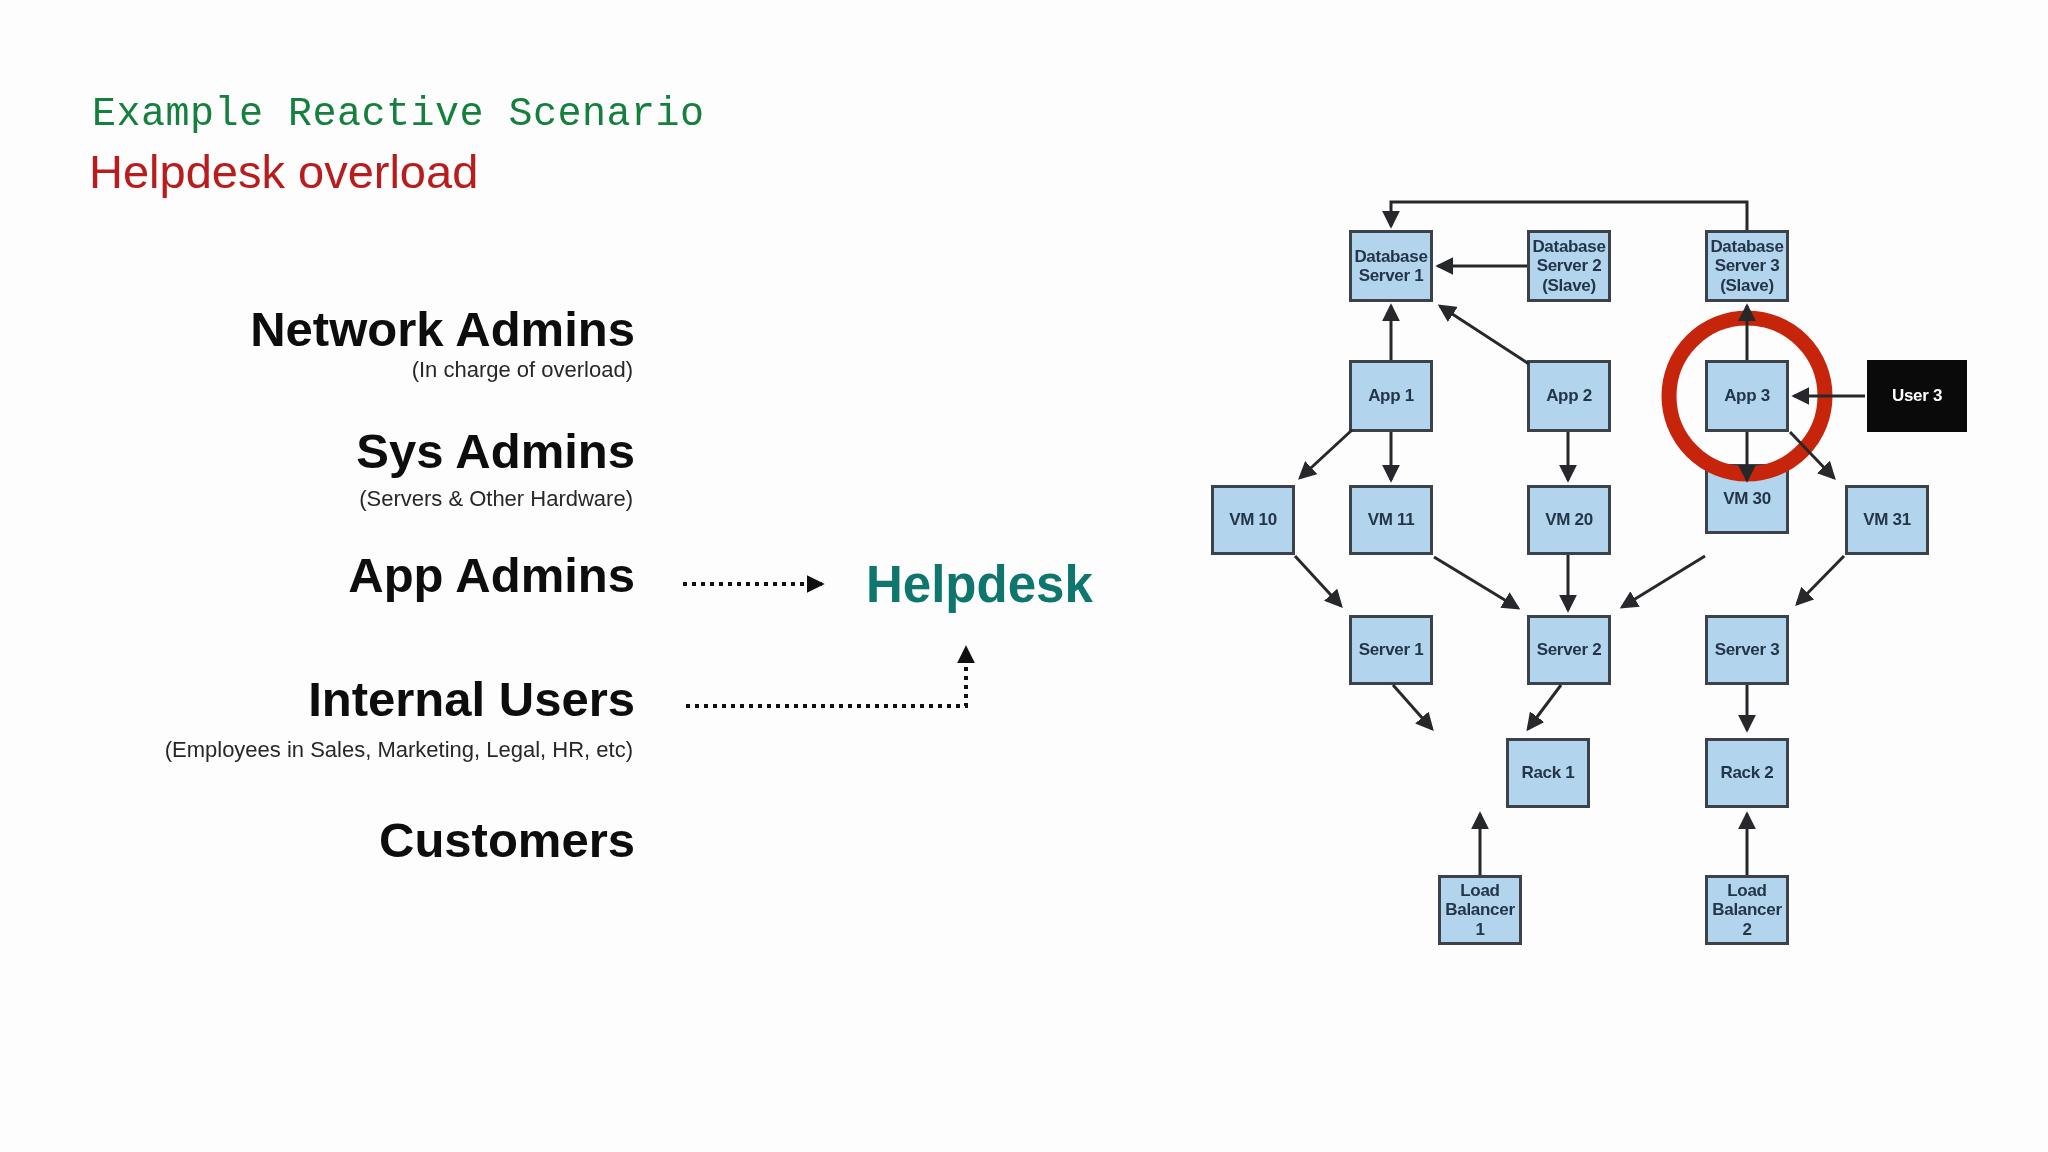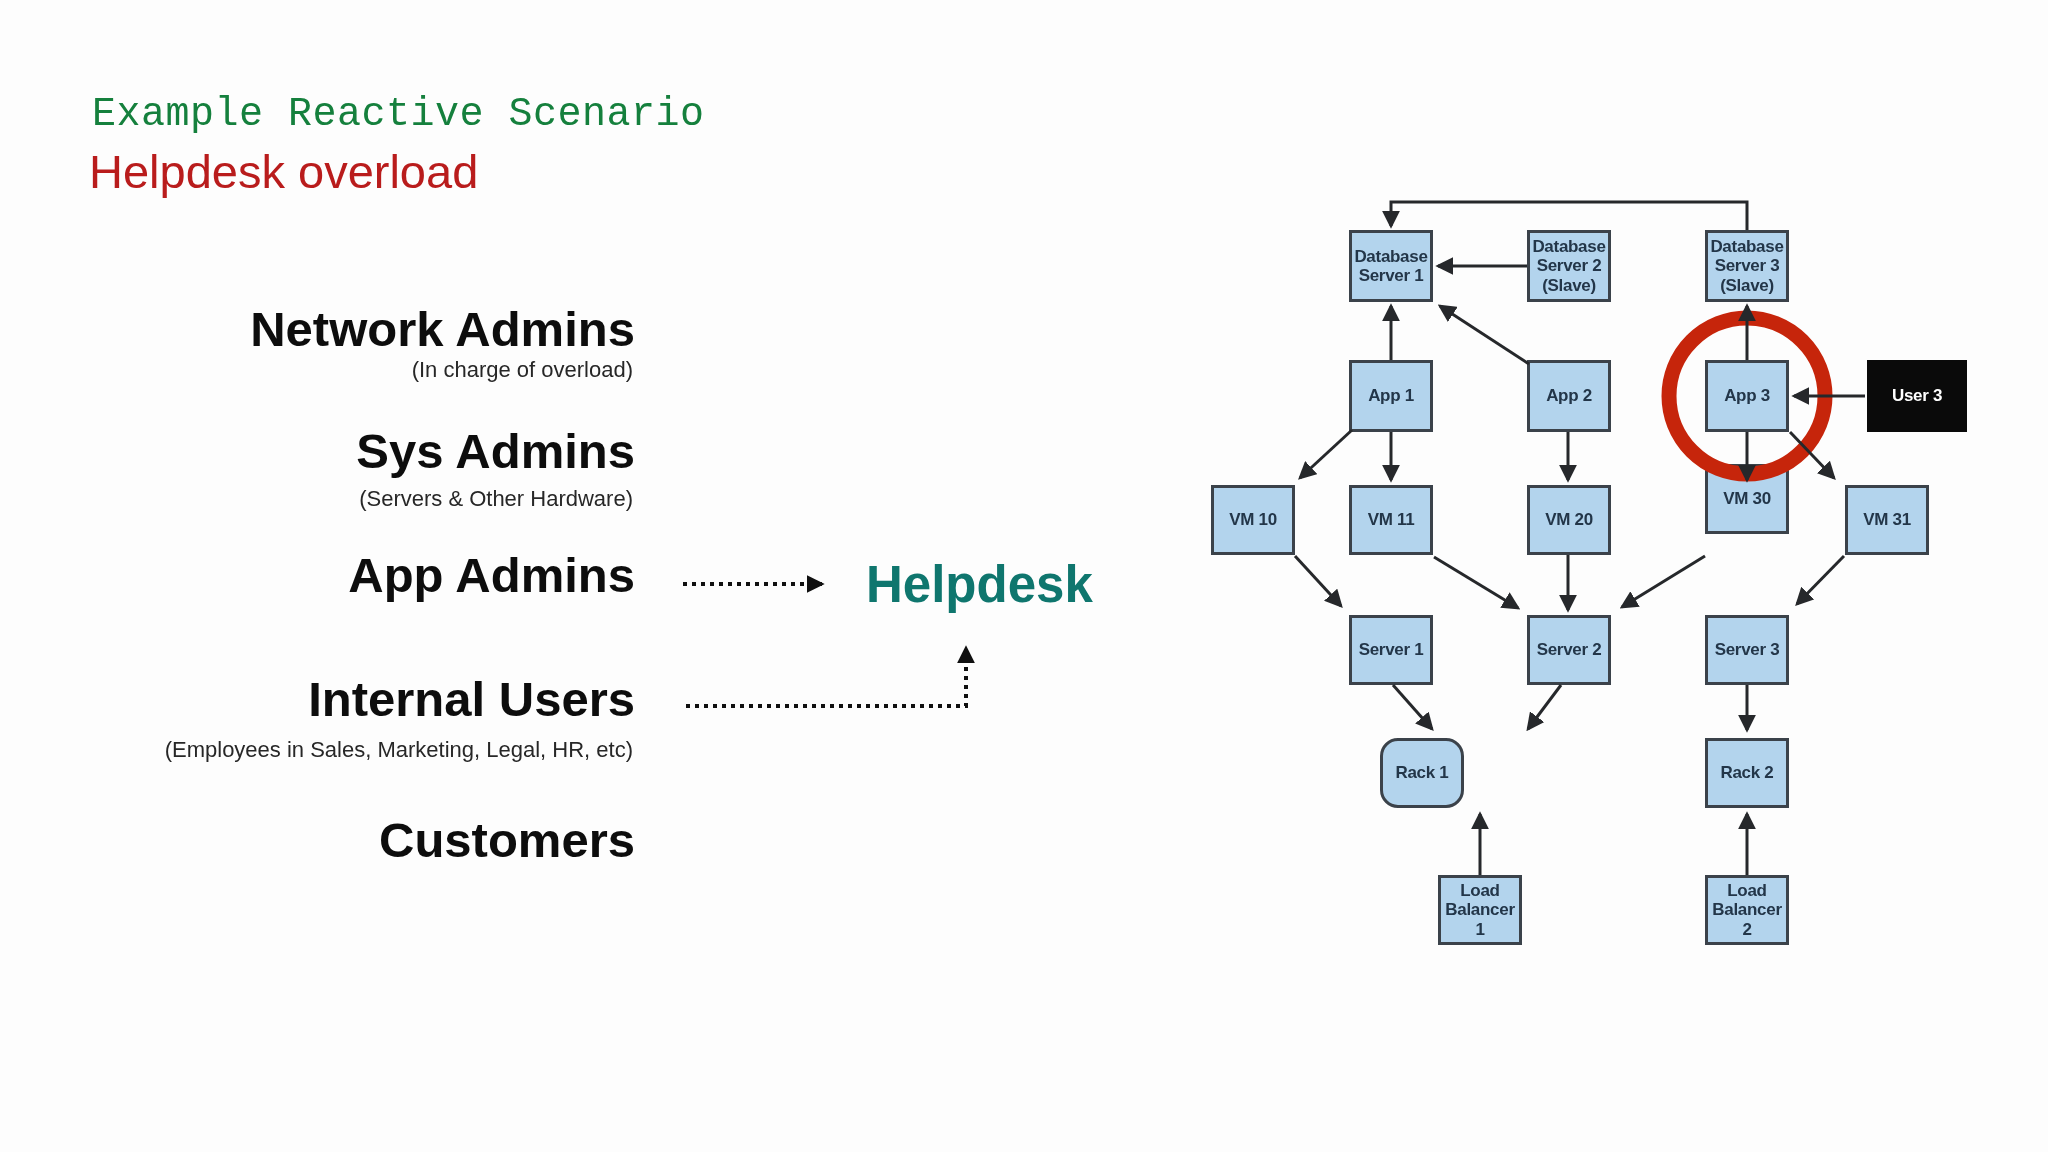--- a/index.html
+++ b/index.html
@@ -64,21 +64,21 @@
   <div class="node h70" style="left:1211px;top:485px;">VM 10</div>
   <div class="node h70" style="left:1349px;top:485px;">VM 11</div>
   <div class="node h70" style="left:1527px;top:485px;">VM 20</div>
   <div class="node h70" style="left:1705px;top:464px;">VM 30</div>
   <div class="node h70" style="left:1845px;top:485px;">VM 31</div>
 
   <div class="node h70" style="left:1349px;top:615px;">Server 1</div>
   <div class="node h70" style="left:1527px;top:615px;">Server 2</div>
   <div class="node h70" style="left:1705px;top:615px;">Server 3</div>
 
-  <div class="node h70" style="left:1380px;top:738px;border-radius:18px;">Rack 1</div>
+  <div class="node h70" style="left:1506px;top:738px;">Rack 1</div>
   <div class="node h70" style="left:1705px;top:738px;">Rack 2</div>
 
   <div class="node h70" style="left:1438px;top:875px;">Load Balancer 1</div>
   <div class="node h70" style="left:1705px;top:875px;">Load Balancer 2</div>
 
   <svg id="overlay" width="2048" height="1152" viewBox="0 0 2048 1152">
     <defs>
       <marker id="ah" viewBox="0 0 10 10" refX="8.5" refY="5" markerWidth="6" markerHeight="6" orient="auto">
         <path d="M0,0 L10,5 L0,10 z" fill="#26282b"></path>
       </marker>

